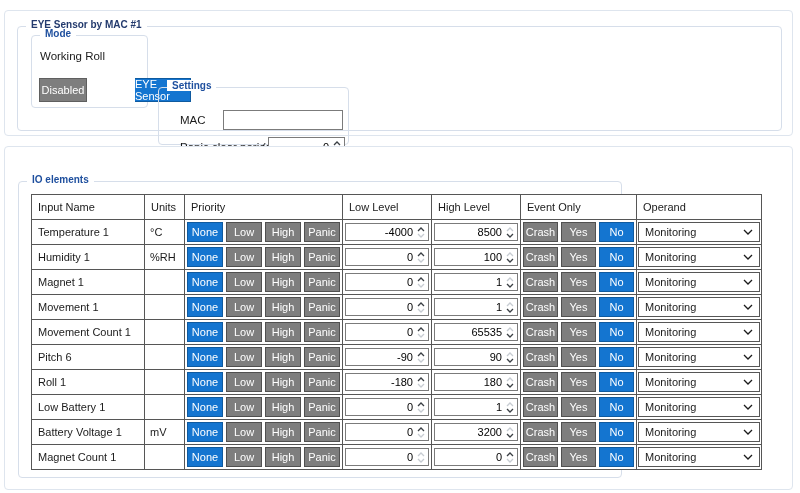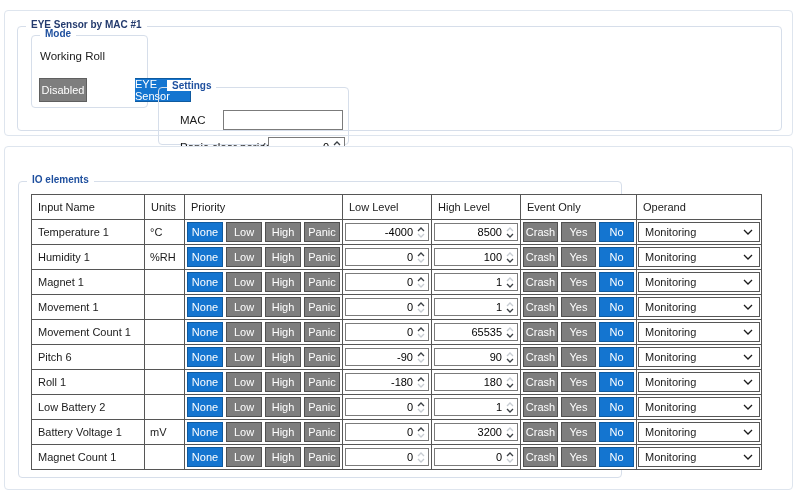--- a/index.html
+++ b/index.html
@@ -571,21 +571,21 @@
         <span class="chev">
                     <svg width="10" height="6" viewBox="0 0 10 6">
                       <path d="M1 1l4 4 4-4" fill="none" stroke="currentColor" stroke-width="1.3"></path>
                     </svg>
                   </span>
       </div>
     </td>
   </tr>
 
   <tr>
-    <td class="c-name">Low Battery 2</td>
+    <td class="c-name">Low Battery 1</td>
     <td class="c-units"></td>
     <td class="c-btn">
                 <div class="btnrow">
                   <div class="tbtn sel">None</div>
                   <div class="tbtn">Low</div>
                   <div class="tbtn">High</div>
                   <div class="tbtn">Panic</div>
                 </div>
               </td>
     <td class="c-spin">

